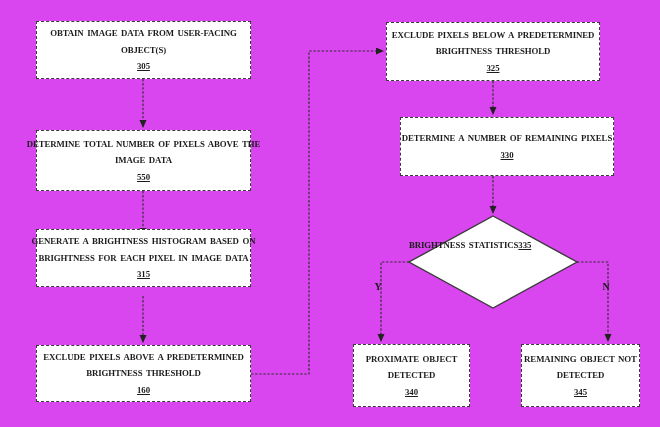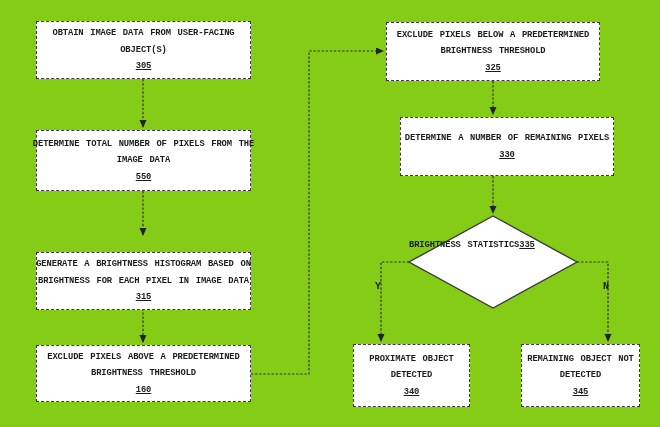--- a/index.html
+++ b/index.html
@@ -1,21 +1,21 @@
 <!DOCTYPE html>
 <html><head>
 <meta charset="utf-8">
 <style>
   html, body { margin: 0; padding: 0; background: #ffffff; }
   .figure {
     position: relative;
     width: 660px;
     height: 427px;
-    background: #84cc16;
-    font-family: Liberation Mono, monospace;
+    background: #d946ef;
+    font-family: Liberation Serif, serif;
     overflow: hidden;
   }
   .wires {
     position: absolute;
     left: 0; top: 0;
     width: 660px; height: 427px;
   }
   .box {
     position: absolute;
     box-sizing: border-box;
@@ -84,26 +84,26 @@
     <polygon points="493,216 577,262 493,308 409,262" fill="#ffffff" stroke="#3a3a3a" stroke-width="1.4"></polygon>
   </svg>
 
   <div class="box" style="left:36px; top:21px; width:215px; height:58px;">
     <span class="ln">OBTAIN IMAGE DATA FROM USER-FACING</span>
     <span class="ln">OBJECT(S)</span>
     <span class="ln ref">305</span>
   </div>
 
   <div class="box" style="left:36px; top:130px; width:215px; height:61px;">
-    <span class="ln">DETERMINE TOTAL NUMBER OF PIXELS FROM THE</span>
+    <span class="ln">DETERMINE TOTAL NUMBER OF PIXELS ABOVE THE</span>
     <span class="ln">IMAGE DATA</span>
     <span class="ln ref">550</span>
   </div>
 
-  <div class="box" style="left:36px; top:252px; width:215px; height:58px;">
+  <div class="box" style="left:36px; top:229px; width:215px; height:58px;">
     <span class="ln">GENERATE A BRIGHTNESS HISTOGRAM BASED ON</span>
     <span class="ln">BRIGHTNESS FOR EACH PIXEL IN IMAGE DATA</span>
     <span class="ln ref">315</span>
   </div>
 
   <div class="box" style="left:36px; top:345px; width:215px; height:57px;">
     <span class="ln">EXCLUDE PIXELS ABOVE A PREDETERMINED</span>
     <span class="ln">BRIGHTNESS THRESHOLD</span>
     <span class="ln ref">160</span>
   </div>

